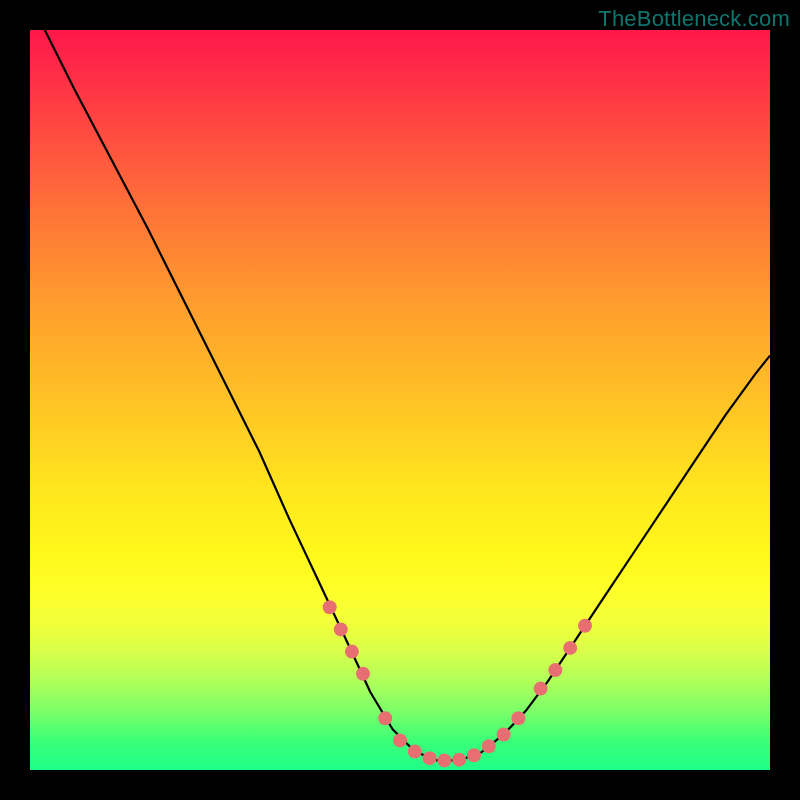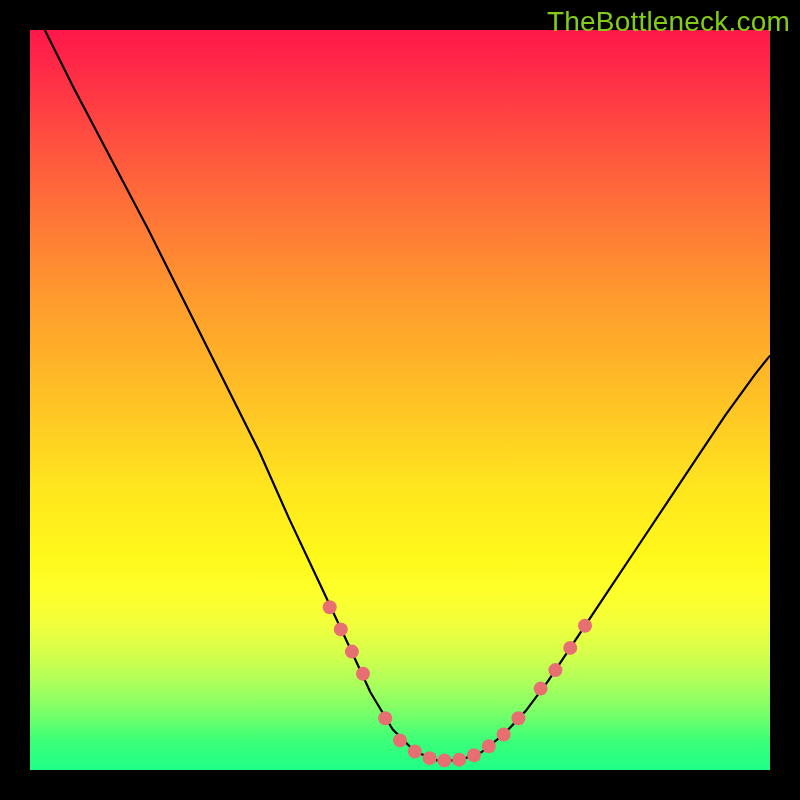--- a/index.html
+++ b/index.html
@@ -40,22 +40,22 @@
       #b0ff5a 88%,
       #7cff68 92%,
       #3cff78 96%,
       #1eff87 100%
     );
   }
   .watermark {
     position: absolute;
     top: 6px;
     right: 10px;
-    color: #84cc16;
-    font-size: 28px;
+    color: #0f766e;
+    font-size: 22px;
     letter-spacing: 0.2px;
     user-select: none;
   }
   svg {
     position: absolute;
     left: 0;
     top: 0;
   }
 </style>
 </head>

